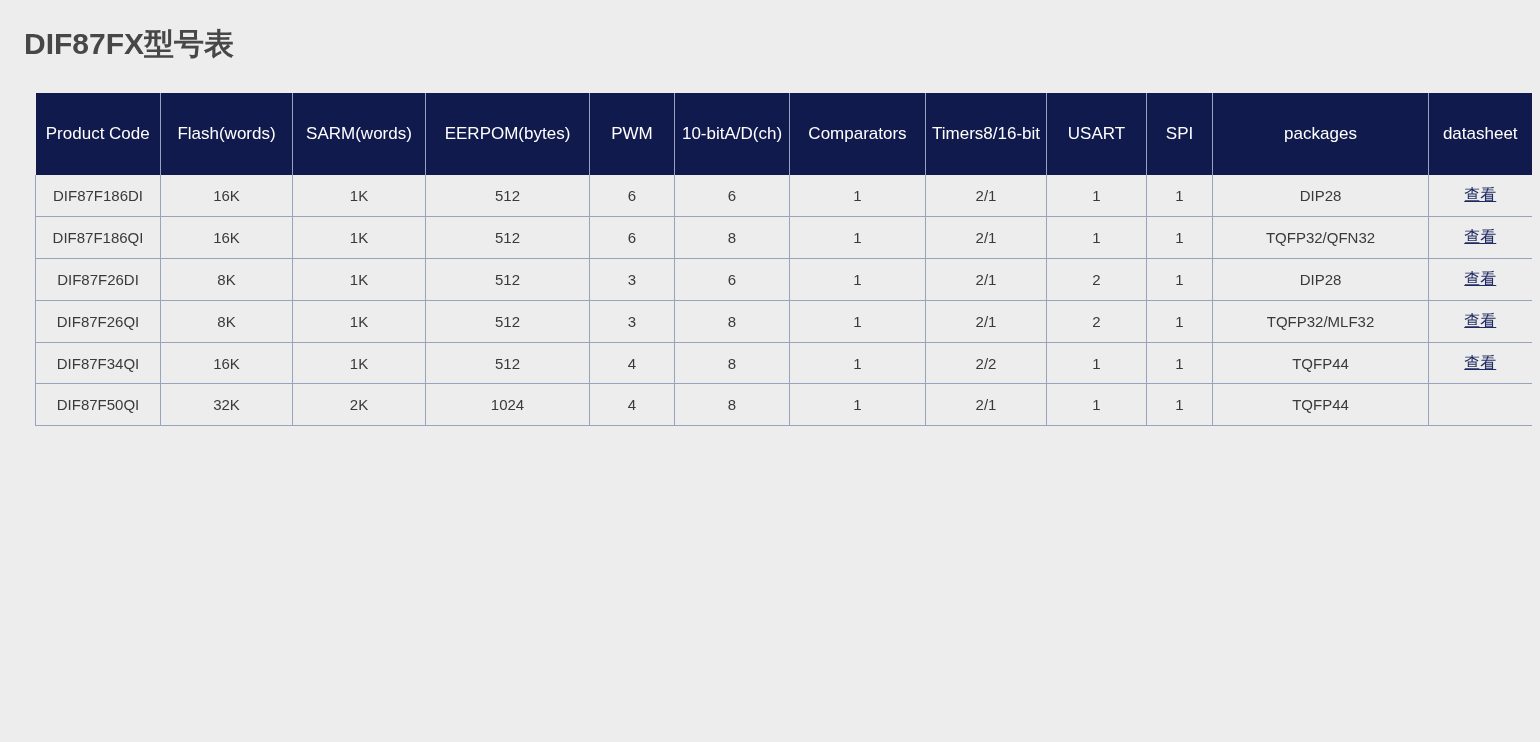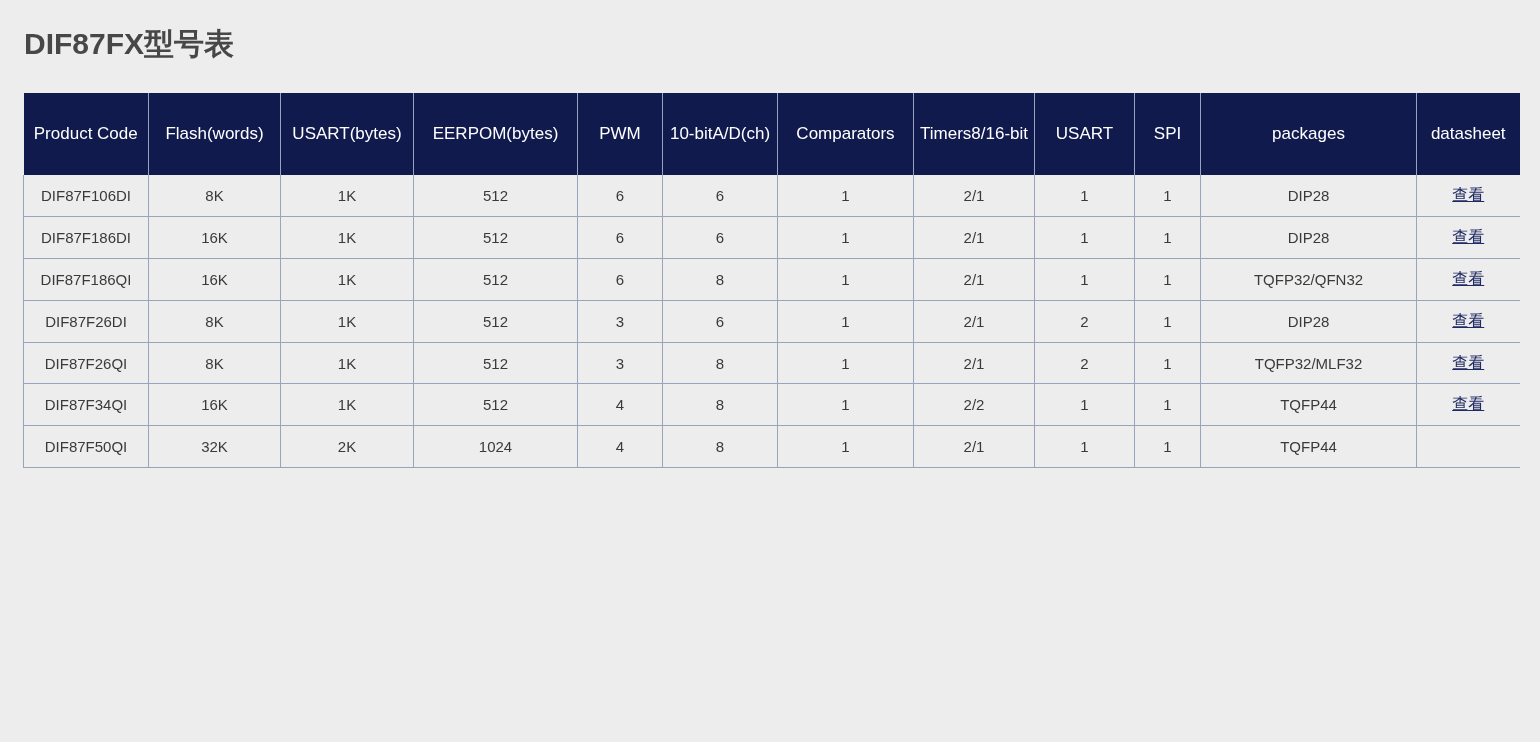--- a/index.html
+++ b/index.html
@@ -25,21 +25,21 @@
     top: 26px;
     font-size: 30px;
     font-weight: bold;
     color: #474747;
     letter-spacing: 0px;
     line-height: 36px;
     white-space: nowrap;
   }
   .table-wrap {
     position: absolute;
-    left: 23px;
+    left: 35px;
     top: 93px;
     width: 1496px;
   }
   table.spec {
     border-collapse: collapse;
     table-layout: fixed;
     width: 1496px;
     background: #ededed;
   }
   table.spec thead th {
@@ -104,48 +104,34 @@
           <col style="width:121px">
           <col style="width:100px">
         <col style="width:66px">
           <col style="width:216px">
           <col style="width:103px">
       </colgroup>
       <thead>
         <tr id="header-row">
             <th>Product Code</th>
             <th>Flash(words)</th>
-            <th>USART(bytes)</th>
+            <th>SARM(words)</th>
             <th>EERPOM(bytes)</th>
             <th>PWM</th>
             <th>10-bitA/D(ch)</th>
             <th>Comparators</th>
             <th>Timers8/16-bit</th>
             <th>USART</th>
             <th>SPI</th>
             <th>packages</th>
             <th>datasheet</th>
           </tr>
       </thead>
       <tbody id="table-body">
           <tr>
-            <td class="code-cell">DIF87F106DI</td>
-            <td>8K</td>
-            <td>1K</td>
-            <td>512</td>
-            <td>6</td>
-            <td>6</td>
-            <td>1</td>
-            <td>2/1</td>
-            <td>1</td>
-            <td>1</td>
-            <td class="pkg-cell">DIP28</td>
-            <td class="ds-cell"><a class="ds-link">查看</a></td>
-          </tr>
-          <tr>
             <td class="code-cell">DIF87F186DI</td>
             <td>16K</td>
             <td>1K</td>
             <td>512</td>
             <td>6</td>
             <td>6</td>
             <td>1</td>
             <td>2/1</td>
             <td>1</td>
             <td>1</td>

